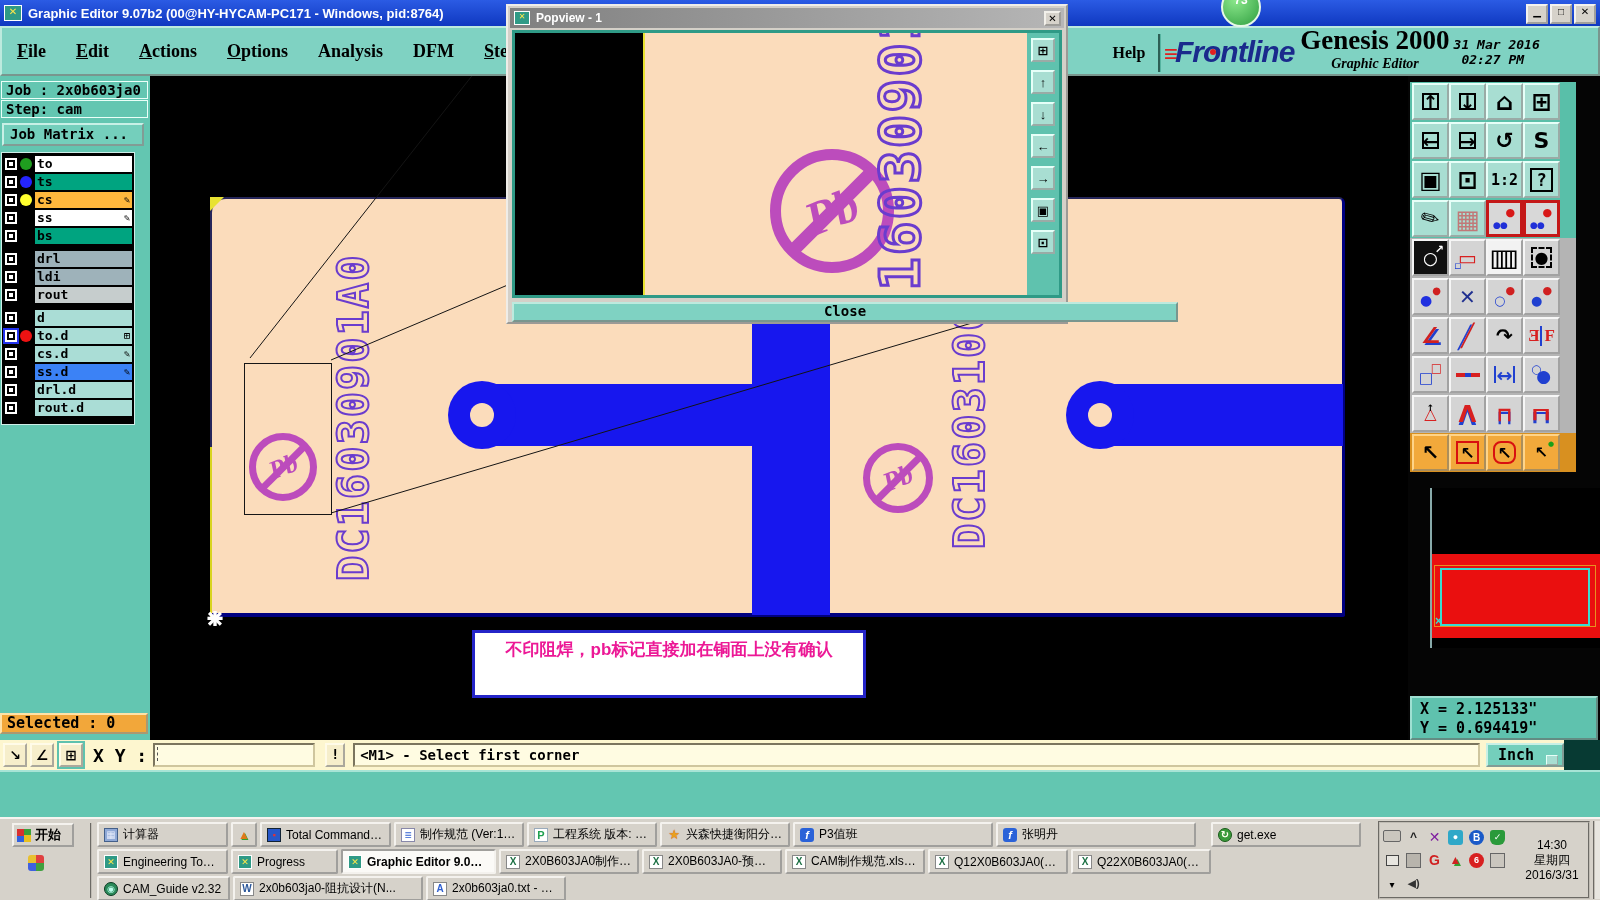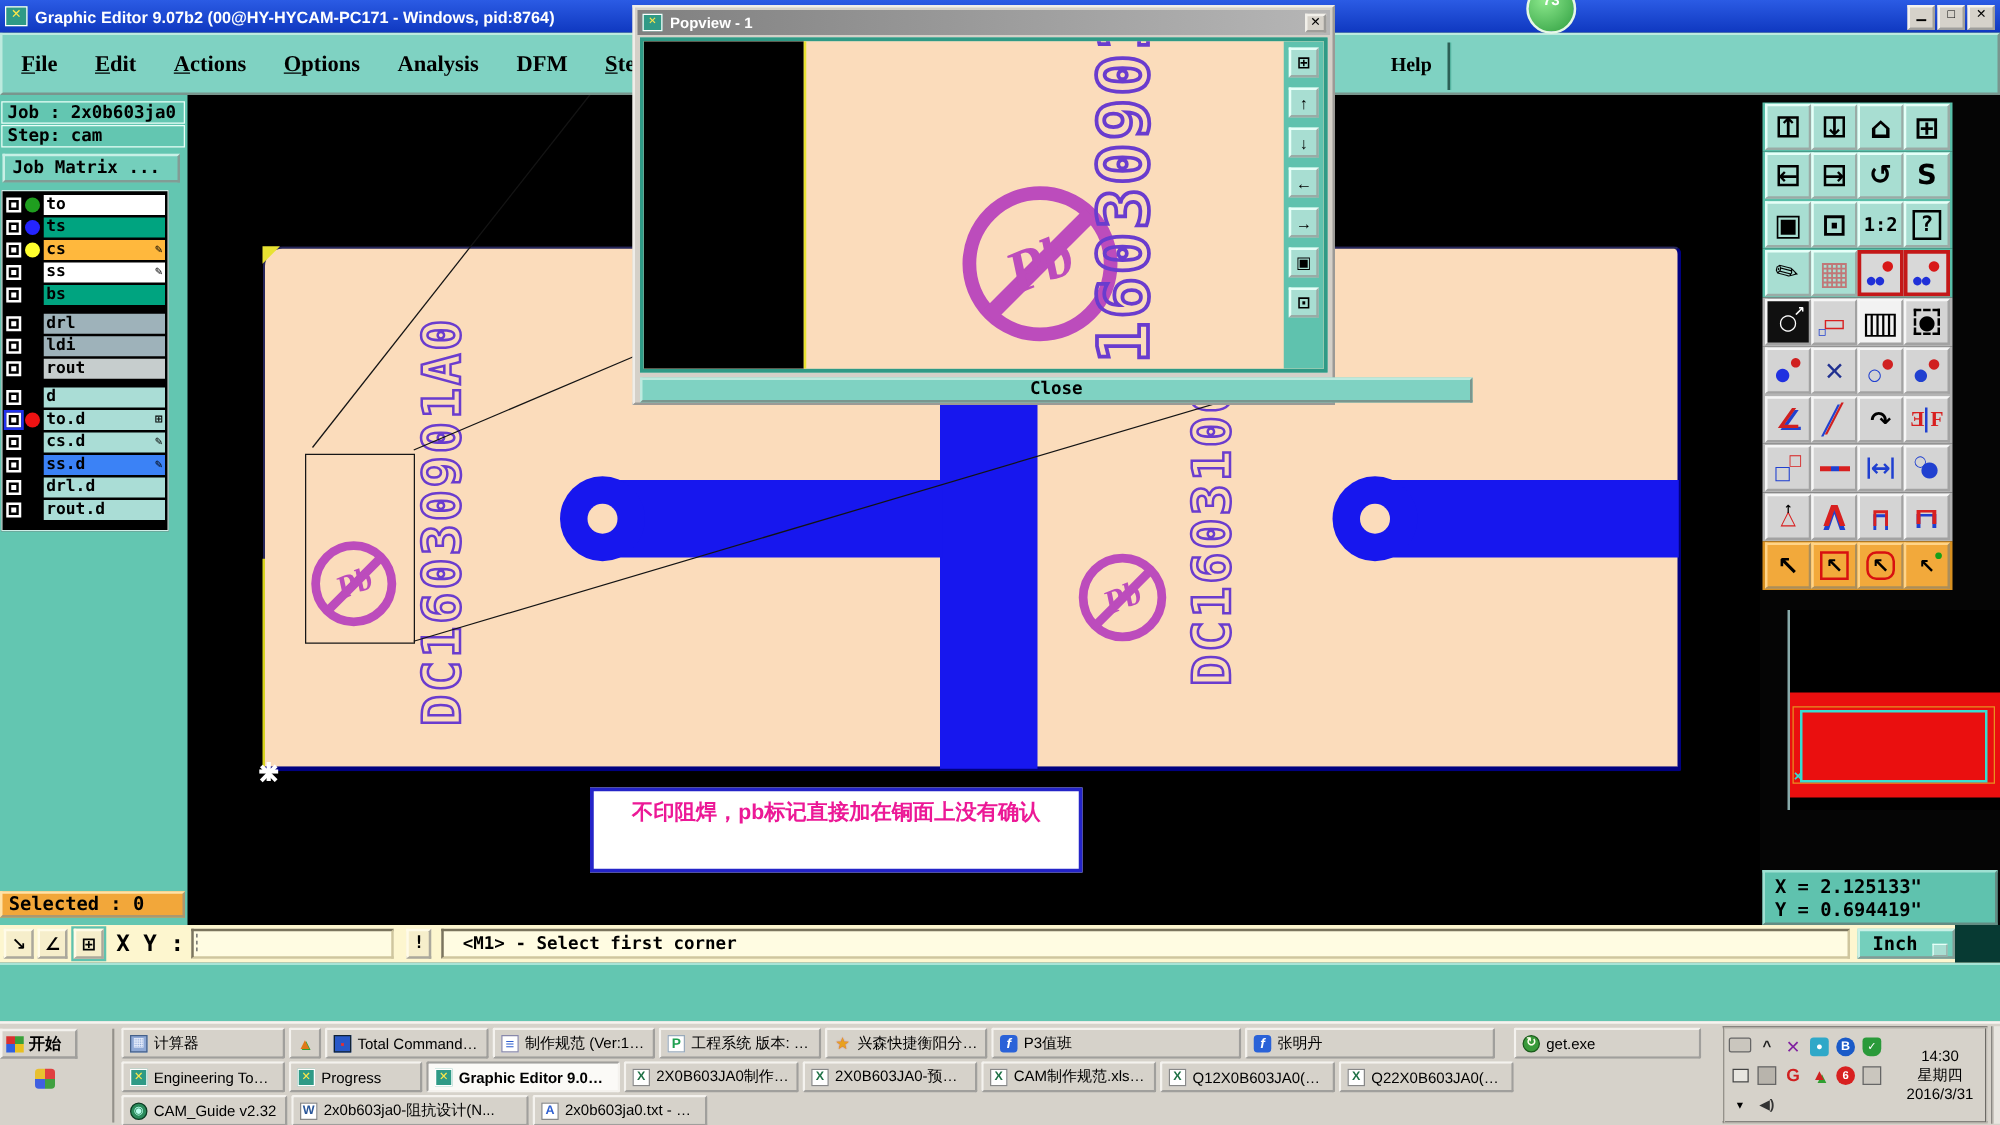--- a/index.html
+++ b/index.html
@@ -107,29 +107,29 @@
   .minib{width:24px;height:24px;background:#f6eecb;border:2px outset #fffbe8;box-sizing:border-box;
     display:flex;align-items:center;justify-content:center;font-size:14px;font-weight:bold;margin-left:3px}
   .tealwrap{background:#5fc2ae;padding:2px;margin-left:3px}
   .tealwrap .minib{margin:0}
   #xylabel{font-family:"DejaVu Sans Mono",monospace;font-weight:bold;font-size:18px;margin:0 6px 0 8px;white-space:pre}
   #xyinput{width:158px;height:20px;background:#fffce2;border:2px inset #cfc69e;position:relative}
   #xyinput i{position:absolute;left:2px;top:2px;width:1px;height:14px;border-left:1px dashed #555}
   #bang{width:20px;height:24px;margin-left:10px;background:#f6eecb;border:2px outset #fffbe8;box-sizing:border-box;
     text-align:center;font-family:"DejaVu Sans Mono",monospace;font-weight:bold;font-size:14px;line-height:19px}
   #prompt{flex:1;height:24px;margin-left:8px;background:#fffce2;border:2px inset #cfc69e;box-sizing:border-box;
-    font-family:"DejaVu Sans Mono",monospace;font-weight:bold;font-size:14px;line-height:20px;padding-left:15px;white-space:pre}
+    font-family:"DejaVu Sans Mono",monospace;font-weight:bold;font-size:14px;line-height:20px;padding-left:5px;white-space:pre}
   #inchbtn{width:78px;height:24px;margin-left:6px;background:#74cfbc;border:2px outset #c8f0e6;box-sizing:border-box;
     font-family:"DejaVu Sans Mono",monospace;font-weight:bold;font-size:15px;line-height:19px;padding-left:10px;display:flex;align-items:flex-end;justify-content:space-between}
   #inchbtn u{width:10px;height:8px;background:#a8ded2;border:1px outset #e6fff8;margin-right:4px;text-decoration:none}
   #endgap{width:36px;height:30px;background:#073a33}
 
   
   #rightpanel{left:1408px;top:76px;width:192px;height:664px;background:#050505;z-index:3}
-  .trow{display:flex;gap:0;padding:1px 2px 1px 2px}
+  .trow{display:flex;gap:0;padding:1px 16px 1px 2px}
   .trow.teal{background:#59bfa9}
   .trow.gray{background:#b4b4b4}
   .trow.orange{background:#d89020}
   .tb{width:37px;height:37px;box-sizing:border-box;border:2px outset #e6fff8;background:#a8ded2;
     display:flex;align-items:center;justify-content:center;font-size:19px;color:#000;position:relative;
     font-family:"DejaVu Sans","Liberation Sans",sans-serif}
   .gray .tb{background:#d4d4d4;border-color:#f6f6f6}
   .orange .tb{background:#f2a93b;border-color:#ffd488}
   .frame::after{content:"";position:absolute;inset:8px;border:2px solid #000}
   .i-up::before{content:"↑";font-weight:bold}
@@ -195,21 +195,21 @@
   #morange{position:absolute;left:2px;top:77px;width:160px;height:60px;border:1px solid #e89020}
   #mcyan{position:absolute;left:8px;top:80px;width:146px;height:54px;border:2px solid #39dcd2}
   #mx{position:absolute;left:3px;top:126px;color:#39dcd2;font-weight:bold;font-size:12px}
   #readout{position:absolute;left:2px;top:620px;width:188px;height:44px;background:#5fc2ae;border:2px outset #9fe0d2;
     box-sizing:border-box;font-family:"DejaVu Sans Mono",monospace;font-weight:bold;font-size:15px;line-height:19px;
     padding:2px 0 0 8px;white-space:pre}
 
   
   #tealband{left:0;top:770px;width:1600px;height:47px;background:#63c6b1;border-top:2px solid #a8e4d6;z-index:2}
   #taskbar{left:0;top:817px;width:1600px;height:83px;background:#d6d2ca;border-top:2px solid #f6f4f0;z-index:6}
-  #startbtn{position:absolute;left:0;top:4px;width:62px;height:24px;background:#d6d2ca;border:2px outset #f4f2ee;
+  #startbtn{position:absolute;left:12px;top:4px;width:62px;height:24px;background:#d6d2ca;border:2px outset #f4f2ee;
     box-sizing:border-box;display:flex;align-items:center;font-weight:bold;font-size:13px}
   .winflag{width:14px;height:13px;margin:0 4px 0 3px;background:conic-gradient(#3aa03a 0 25%,#e8c020 0 50%,#3060e0 0 75%,#d83030 0)}
   #qlico{position:absolute;left:28px;top:36px;width:16px;height:16px;border-radius:3px;
     background:conic-gradient(#e04040 0 25%,#40a040 0 50%,#4060e0 0 75%,#e8c030 0)}
   #tsep{position:absolute;left:90px;top:4px;width:3px;height:75px;border-left:2px groove #c0bcb4}
   .trowbar{position:absolute;left:97px;height:25px;display:flex;gap:3px}
   .taskbtn{height:25px;background:#d6d2ca;border:2px outset #f4f2ee;box-sizing:border-box;display:flex;
     align-items:center;font-size:12px;padding:0 5px;overflow:hidden;white-space:nowrap;border-radius:2px}
   .taskbtn.active{background:#fbfaf7;border:2px inset #f4f2ee;font-weight:bold}
   .tklabel{overflow:hidden;text-overflow:ellipsis}
@@ -301,20 +301,29 @@
   <span class="menuitem">File</span>
   <span class="menuitem">Edit</span>
   <span class="menuitem">Actions</span>
   <span class="menuitem">Options</span>
   <span class="menuitem no-ul">Analysis</span>
   <span class="menuitem no-ul">DFM</span>
   <span class="menuitem">Step</span>
   <span class="menuitem">Rout</span>
   <span class="menuitem">Windows</span>
   <span id="helpbtn">Help</span>
+  <div id="brand">
+    <span class="flogo"><span class="st">≡</span>Fr<span class="od">o<i></i></span>ntline</span>
+    <span class="gen">
+      <span>Genesis 2000</span>
+      <div class="gensub">Graphic Editor</div>
+    </span>
+    <span class="gdate">31 Mar 2016
+ 02:27 PM</span>
+  </div>
 </div>
 
 <div id="leftpanel" class="abs">
   <div class="jobbox" style="top:5px">Job : 2x0b603ja0</div>
   <div class="jobbox" style="top:24px">Step: cam</div>
   <div id="jobmatrix">Job Matrix ...</div>
 
   <div id="layerlist">
     <div class="lgroup">
       <div class="lrow">

